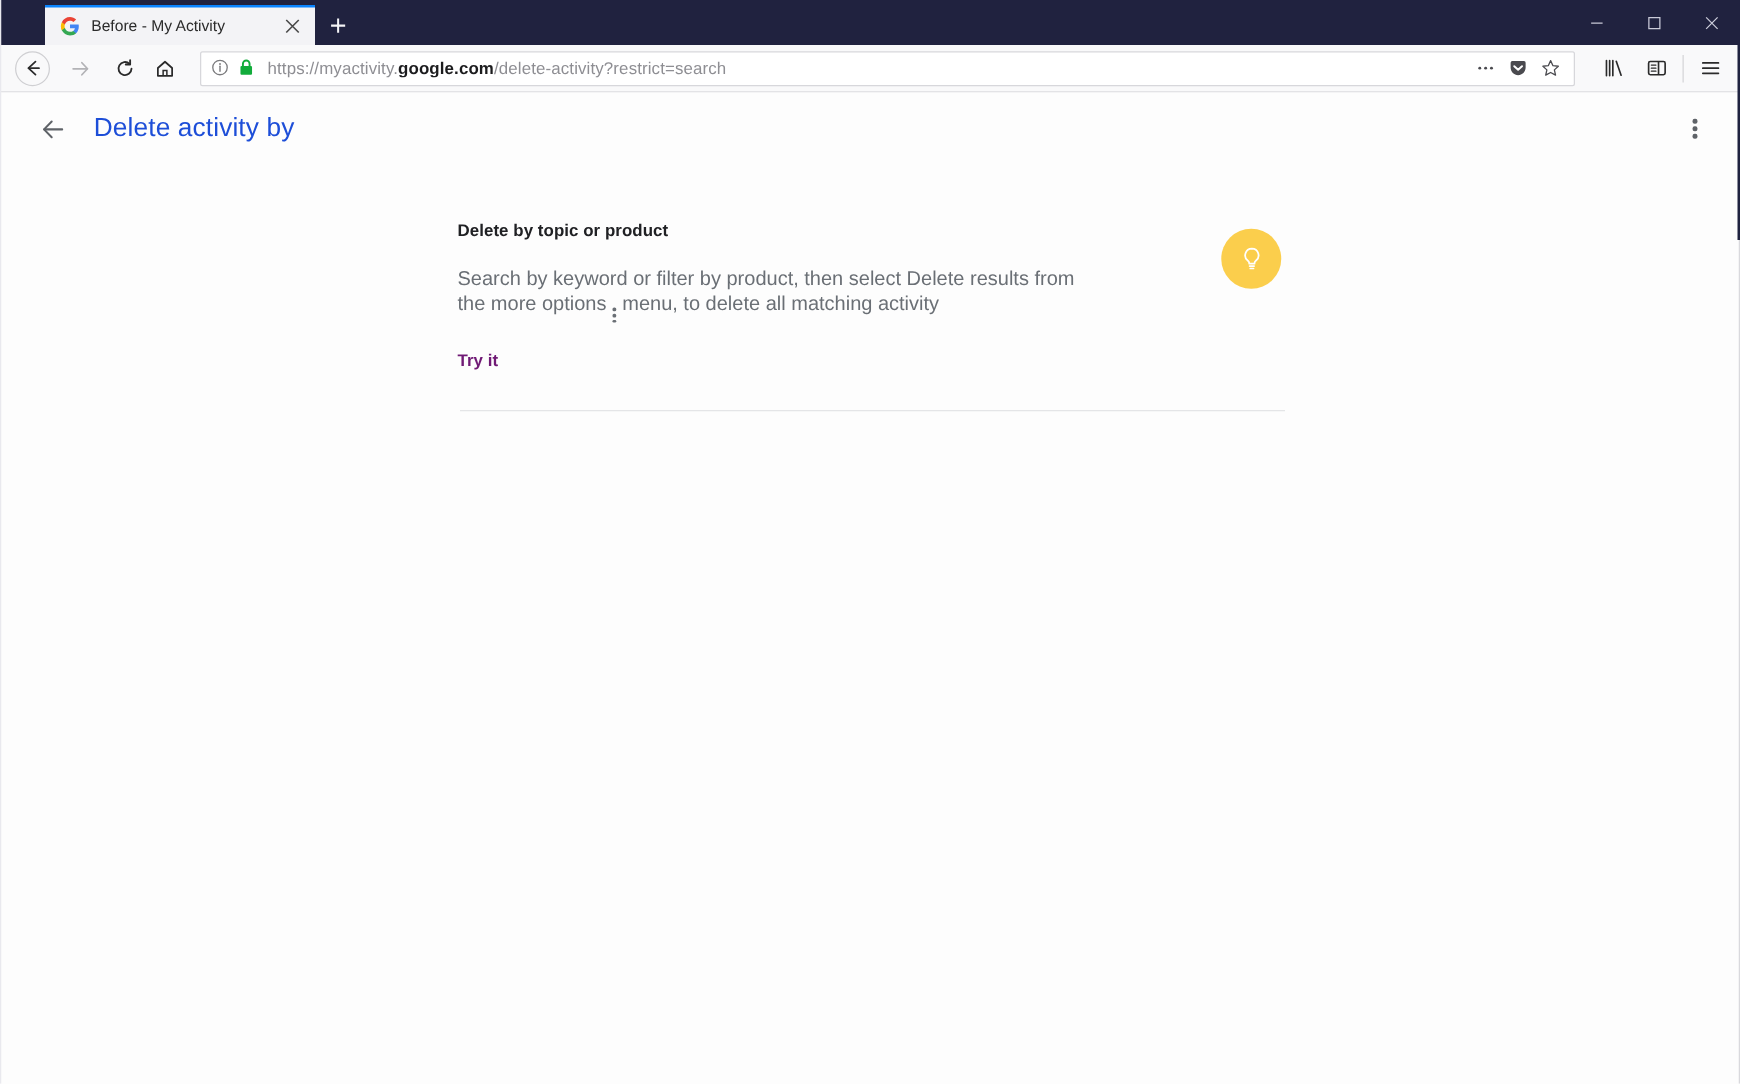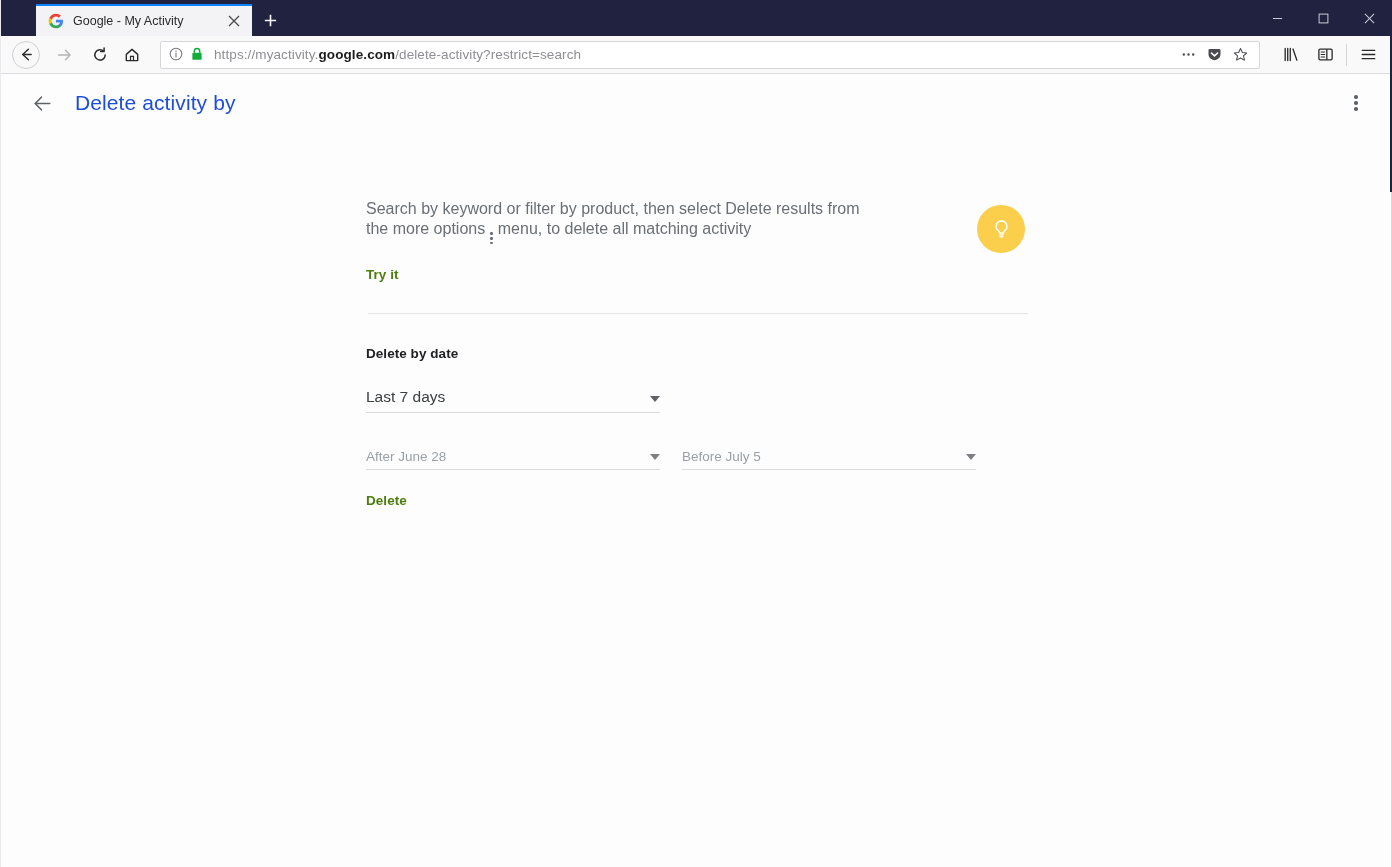--- a/index.html
+++ b/index.html
@@ -201,21 +201,21 @@
     align-items: center;
     vertical-align: -1px;
     margin: 0 5px;
   }
   .inline-dots i { width: 2.6px; height: 2.6px; border-radius: 50%; background: #6a6f75; display: block; margin: 1px 0; }
 
   .link {
     display: inline-block;
     font-size: 13.5px;
     font-weight: 700;
-    color: #4d7c0f;
+    color: #701a75;
     margin-top: 22px;
     letter-spacing: .05px;
   }
 
   .bulb {
     position: absolute;
     right: 1px; top: 6px;
     width: 48px; height: 48px;
     border-radius: 50%;
     background: #fbce4c;
@@ -299,21 +299,21 @@
 
       <div class="tab">
         <span class="tab-favicon">
           <svg viewBox="0 0 48 48">
             <path fill="#4285F4" d="M45.12 24.5c0-1.56-.14-3.06-.4-4.5H24v8.51h11.84c-.51 2.75-2.06 5.08-4.39 6.64v5.52h7.11c4.16-3.83 6.56-9.47 6.56-16.17z"></path>
             <path fill="#34A853" d="M24 46c5.94 0 10.92-1.97 14.56-5.33l-7.11-5.52c-1.97 1.32-4.49 2.1-7.45 2.1-5.73 0-10.58-3.87-12.31-9.07H4.34v5.7C7.96 41.07 15.4 46 24 46z"></path>
             <path fill="#FBBC05" d="M11.69 28.18C11.25 26.86 11 25.45 11 24s.25-2.86.69-4.18v-5.7H4.34C2.85 17.09 2 20.45 2 24s.85 6.91 2.34 9.88l7.35-5.7z"></path>
             <path fill="#EA4335" d="M24 10.75c3.23 0 6.13 1.11 8.41 3.29l6.31-6.31C34.91 4.18 29.93 2 24 2 15.4 2 7.96 6.93 4.34 14.12l7.35 5.7c1.73-5.2 6.58-9.07 12.31-9.07z"></path>
           </svg>
         </span>
-        <span class="tab-title">Google - My Activity</span>
+        <span class="tab-title">Before - My Activity</span>
         <span class="tab-close">
           <svg viewBox="0 0 12 12">
               <path d="M1 1 L11 11 M11 1 L1 11" stroke="currentColor" stroke-width="1.3" fill="none"></path>
             </svg>
         </span>
       </div>
 
       <div class="newtab">
         <svg viewBox="0 0 12 12">
             <path d="M6 .8 V11.2 M.8 6 H11.2" stroke="currentColor" stroke-width="1.5" fill="none"></path>
@@ -455,58 +455,35 @@
 
       <div class="section">
 
         <div class="bulb">
           <svg viewBox="0 0 24 24">
             <path d="M12 3.1 a5.6 5.6 0 0 0-3.3 10.1 c.7.5 1.1 1.3 1.1 2.1 v.3 h4.4 v-.3 c0-.8.4-1.6 1.1-2.1 A5.6 5.6 0 0 0 12 3.1 Z" fill="none" stroke="#ffffff" stroke-width="1.5" stroke-linejoin="round"></path>
             <path d="M10.1 17.6 h3.8 M10.6 19.6 h2.8" stroke="#ffffff" stroke-width="1.4" stroke-linecap="round"></path>
           </svg>
         </div>
 
+        <div class="sec-title">Delete by topic or product</div>
 
         <div class="sec-desc">
           <span>Search by keyword or filter by product, then select Delete results from the more options</span><span class="inline-dots">
               <i></i>
               <i></i>
               <i></i>
             </span><span>menu, to delete all matching activity</span>
         </div>
 
         <a class="link">Try it</a>
       </div>
 
       <div class="divider"></div>
 
-      <div class="section sec-date">
-
-        <div class="sec-title">Delete by date</div>
-
-        <div class="field-row" style="margin-top:18px;">
-          <div class="field f-range">
-            <span class="val">Last 7 days</span>
-            <span class="caret"></span>
-          </div>
-        </div>
-
-        <div class="field-row row2">
-          <div class="field muted f-after">
-            <span class="val">After June 28</span>
-            <span class="caret"></span>
-          </div>
-          <div class="field muted f-before">
-            <span class="val">Before July 5</span>
-            <span class="caret"></span>
-          </div>
-        </div>
-
-        <a class="link delete-link">Delete</a>
-      </div>
 
     </div>
   </div>
 
   <div class="edge-left"></div>
   <div class="edge-right-dark"></div>
   <div class="edge-right-light"></div>
 </div>
 
 </body></html>

